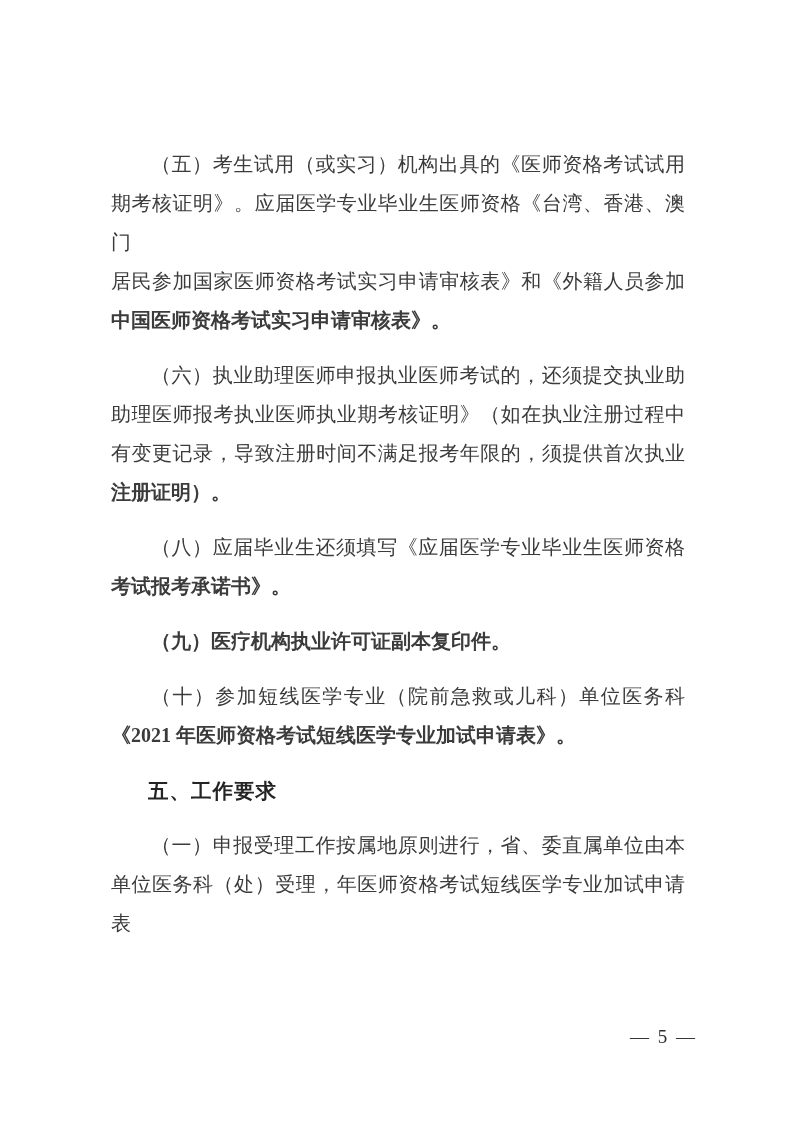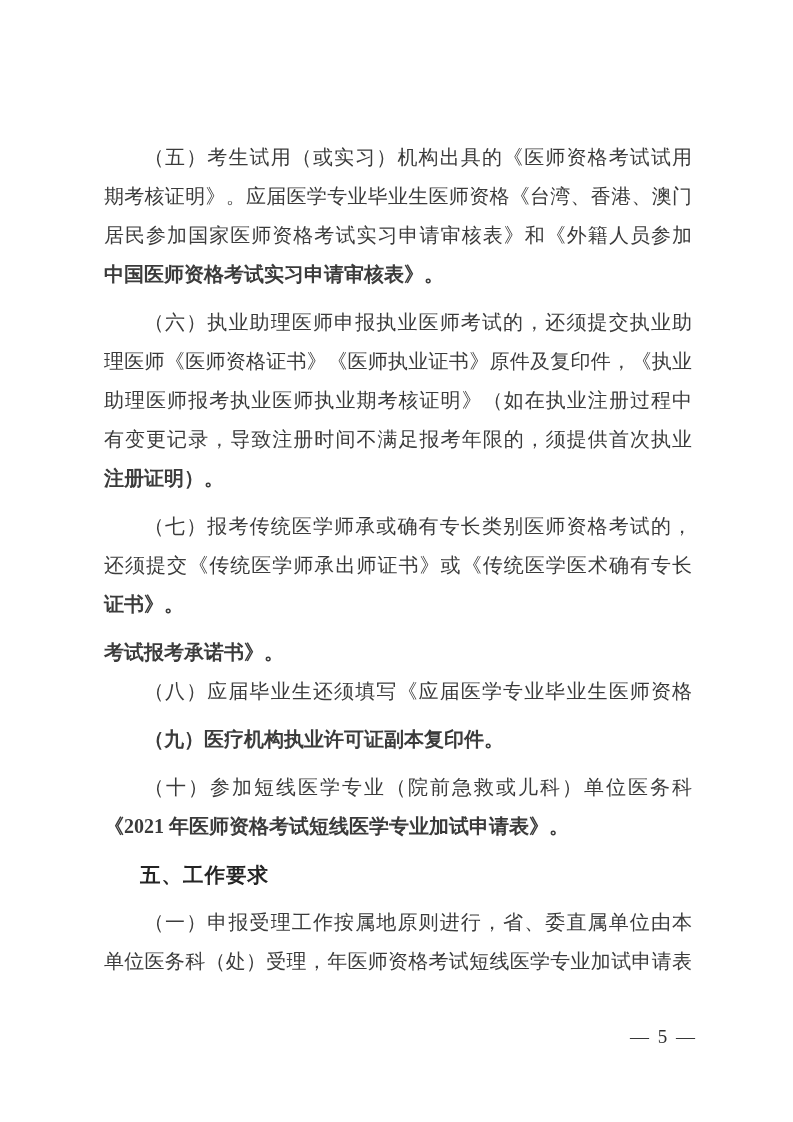--- a/index.html
+++ b/index.html
@@ -15,42 +15,42 @@
     overflow: hidden;
     font-family: "Liberation Serif", "DejaVu Serif", serif;
   }
   .content {
     position: absolute;
     left: 95px;
     top: 129px;
     width: 606px;
   }
   .para {
-    margin: 9px;
+    margin: 16px;
     padding: 0;
   }
   .line {
     display: block;
     font-size: 20px;
     line-height: 39px;
     color: #3b3b3b;
     text-align: justify;
     text-align-last: justify;
     text-justify: inter-ideograph;
     white-space: normal;
   }
   .line.indent {
     text-indent: 2em;
   }
   .line.last {
     text-align-last: left;
     font-weight: bold;
   }
   .heading {
-    margin: 4px;
+    margin: 12px;
     padding: 0;
     font-family: "Liberation Sans", "DejaVu Sans", sans-serif;
     font-weight: bold;
     font-size: 20.5px;
     line-height: 39px;
     color: #242424;
     text-indent: 2em;
     letter-spacing: 1px;
   }
   .pagenum {
@@ -72,35 +72,29 @@
 
     <p class="para">
       <span class="line indent">（五）考生试用（或实习）机构出具的《医师资格考试试用</span>
       <span class="line">期考核证明》。应届医学专业毕业生医师资格《台湾、香港、澳门</span>
       <span class="line">居民参加国家医师资格考试实习申请审核表》和《外籍人员参加</span>
       <span class="line last">中国医师资格考试实习申请审核表》。</span>
     </p>
 
     <p class="para">
       <span class="line indent">（六）执业助理医师申报执业医师考试的，还须提交执业助</span>
-      <span class="line">理医师《医师资格证书》《医师执业证书》原件及复印件，《执业</span>
       <span class="line">助理医师报考执业医师执业期考核证明》（如在执业注册过程中</span>
       <span class="line">有变更记录，导致注册时间不满足报考年限的，须提供首次执业</span>
       <span class="line last">注册证明）。</span>
     </p>
 
-    <p class="para">
-      <span class="line indent">（七）报考传统医学师承或确有专长类别医师资格考试的，</span>
-      <span class="line">还须提交《传统医学师承出师证书》或《传统医学医术确有专长</span>
-      <span class="line last">证书》。</span>
-    </p>
 
     <p class="para">
+      <span class="line indent">（八）应届毕业生还须填写《应届医学专业毕业生医师资格</span>
       <span class="line last">考试报考承诺书》。</span>
-      <span class="line indent">（八）应届毕业生还须填写《应届医学专业毕业生医师资格</span>
     </p>
 
     <p class="para">
       <span class="line indent last">（九）医疗机构执业许可证副本复印件。</span>
     </p>
 
     <p class="para">
       <span class="line indent">（十）参加短线医学专业（院前急救或儿科）单位医务科</span>
       <span class="line last">《2021 年医师资格考试短线医学专业加试申请表》。</span>
     </p>

